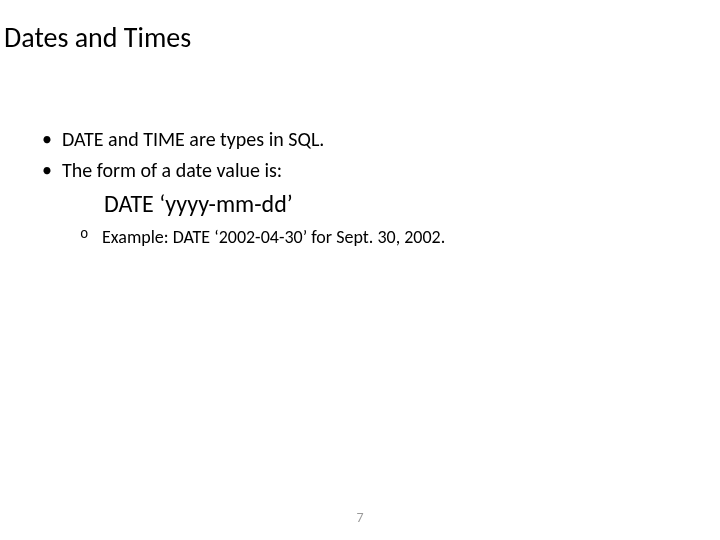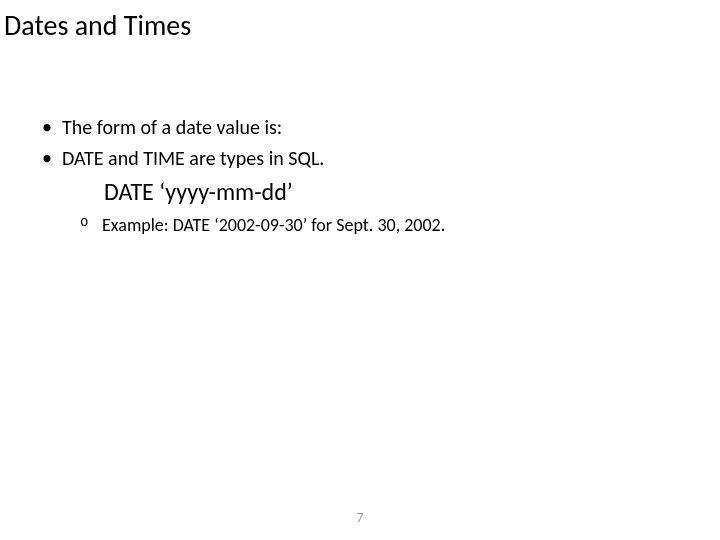--- a/index.html
+++ b/index.html
@@ -12,21 +12,21 @@
       height: 540px;
       background: #ffffff;
       font-family: Calibri, "Segoe UI", Arial, sans-serif;
       color: #000000;
       position: relative;
       overflow: hidden;
     }
     .title {
       font-size: 28px;
       font-weight: 400;
-      padding: 8px 4px 0 4px;
+      padding: 20px 4px 0 4px;
     }
     .content {
       padding: 70px 40px 0 40px;
     }
     .bullet-list {
       list-style: none;
     }
     .bullet-list > li {
       position: relative;
       padding-left: 22px;
@@ -75,22 +75,22 @@
       color: #999999;
     }
   </style>
 </head>
 <body>
 
 <div class="title">Dates and Times</div>
 
 <div class="content">
   <ul class="bullet-list">
+    <li>DATE and TIME are types in SQL.</li>
     <li>The form of a date value is:</li>
-    <li>DATE and TIME are types in SQL.</li>
   </ul>
   <div class="indent-line">DATE ‘yyyy-mm-dd’</div>
   <ul class="sub-list">
-    <li>Example: DATE ‘2002-09-30’ for Sept. 30, 2002.</li>
+    <li>Example: DATE ‘2002-04-30’ for Sept. 30, 2002.</li>
   </ul>
 </div>
 
 <div class="page-number">7</div>
 
 </body></html>

